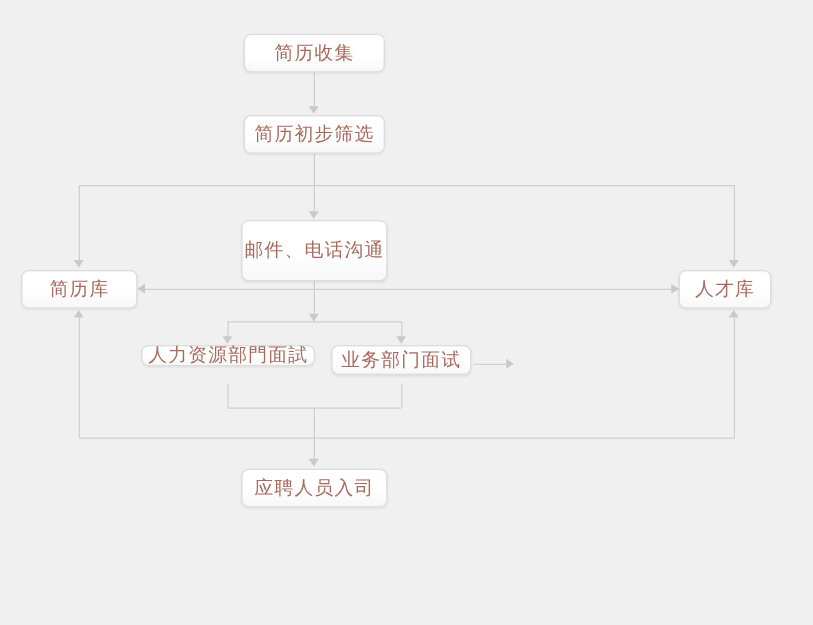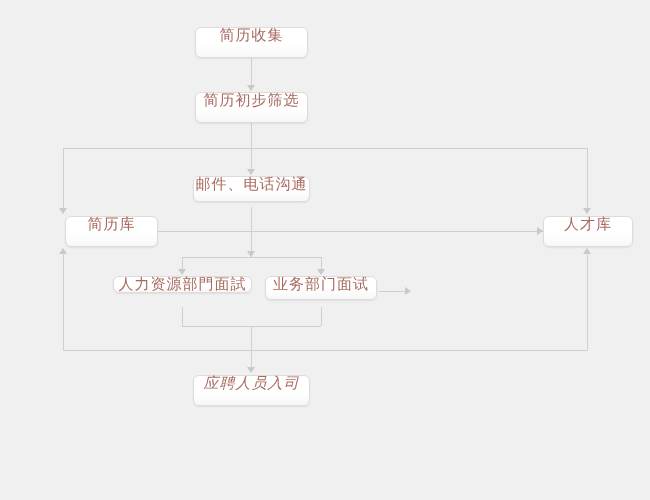--- a/index.html
+++ b/index.html
@@ -24,21 +24,21 @@
     position: absolute;
     box-sizing: border-box;
     background: linear-gradient(to bottom, #ffffff 0%, #ffffff 55%, #f7f7f7 100%);
     border: 1px solid #dcdcdc;
     border-radius: 6px;
     box-shadow: 0 1px 2px rgba(0,0,0,0.07);
     color: #a8685c;
     font-size: 15px;
     line-height: 1;
     display: flex;
-    align-items: flex-start;
+    align-items: center;
     justify-content: center;
     letter-spacing: 1px;
     white-space: nowrap;
     z-index: 5;
   }
 
   
   .hline {
     position: absolute;
     height: 1px;
@@ -131,38 +131,38 @@
   <div class="arrow arrow-up" style="left:583px; top:248px;"></div>
 
   <div class="node" style="left:195px; top:27px; width:113px; height:31px;">
     <span>简历收集</span>
   </div>
 
   <div class="node" style="left:195px; top:92px; width:113px; height:31px;">
     <span>简历初步筛选</span>
   </div>
 
-  <div class="node" style="left:193px; top:176px; width:117px; height:26px;">
+  <div class="node" style="left:193px; top:176px; width:117px; height:49px;">
     <span>邮件、电话沟通</span>
   </div>
 
-  <div class="node" style="left:17px; top:216px; width:93px; height:31px;margin-left:48px;">
+  <div class="node" style="left:17px; top:216px; width:93px; height:31px;">
     <span>简历库</span>
   </div>
 
-  <div class="node" style="left:543px; top:216px; width:90px; height:31px;">
+  <div class="node" style="left:543px; top:216px; width:74px; height:31px;">
     <span>人才库</span>
   </div>
 
   <div class="node" style="left:113px; top:276px; width:139px; height:17px;">
     <span>人力资源部門面試</span>
   </div>
 
   <div class="node" style="left:265px; top:276px; width:112px; height:24px;">
     <span>业务部门面试</span>
   </div>
 
 
-  <div class="node" style="left:193px; top:375px; width:117px; height:31px;font-style:italic;">
+  <div class="node" style="left:193px; top:375px; width:117px; height:31px;">
     <span>应聘人员入司</span>
   </div>
 
 </div>
 
 </body></html>

